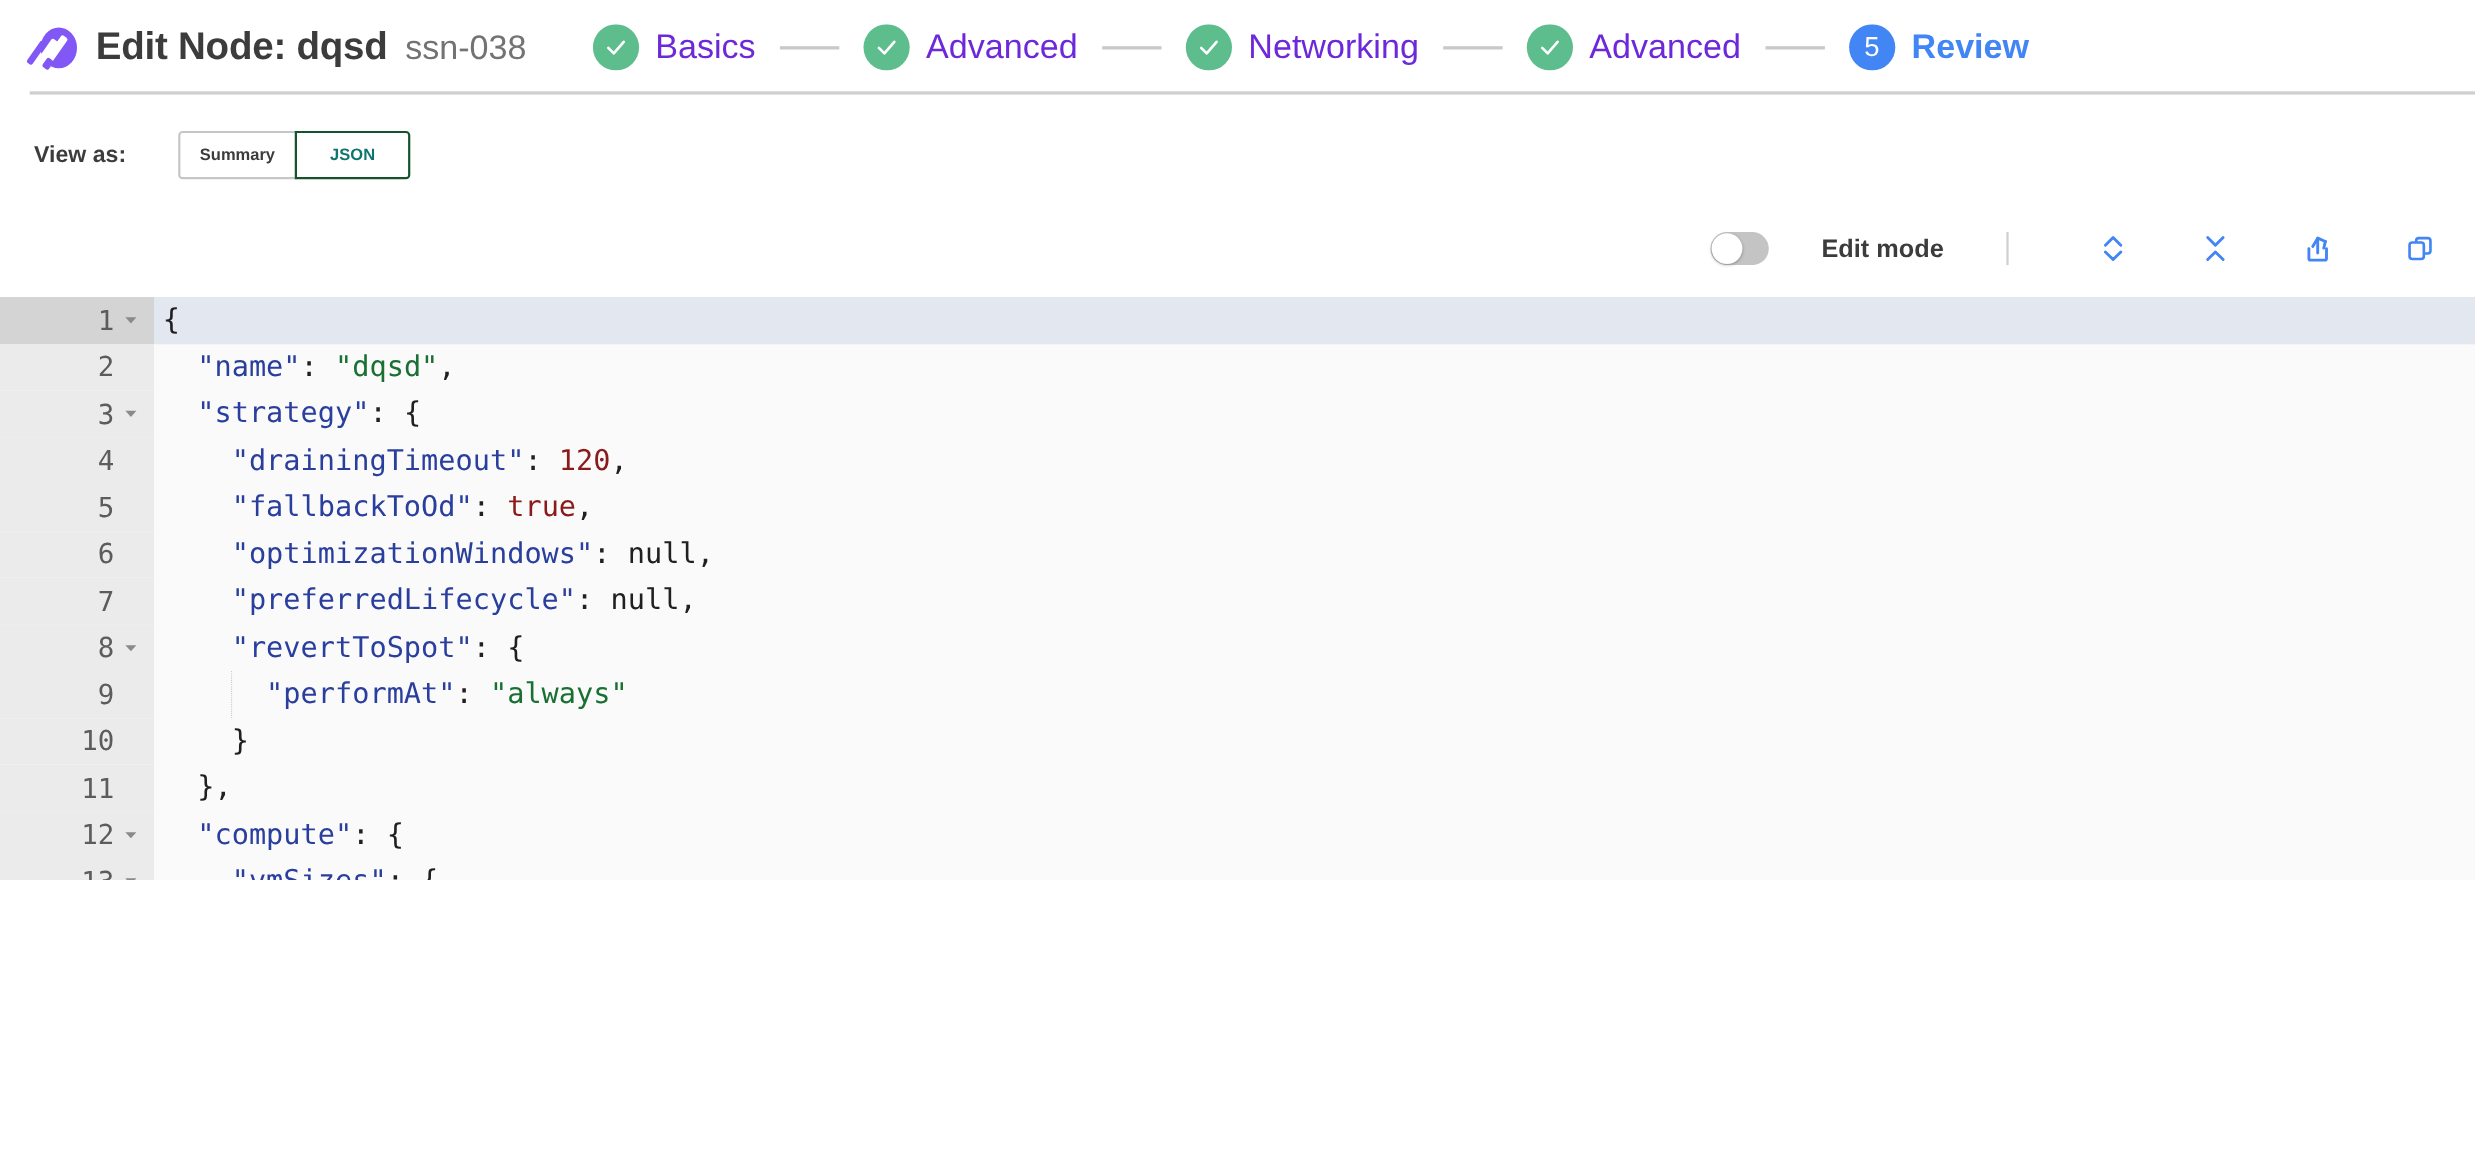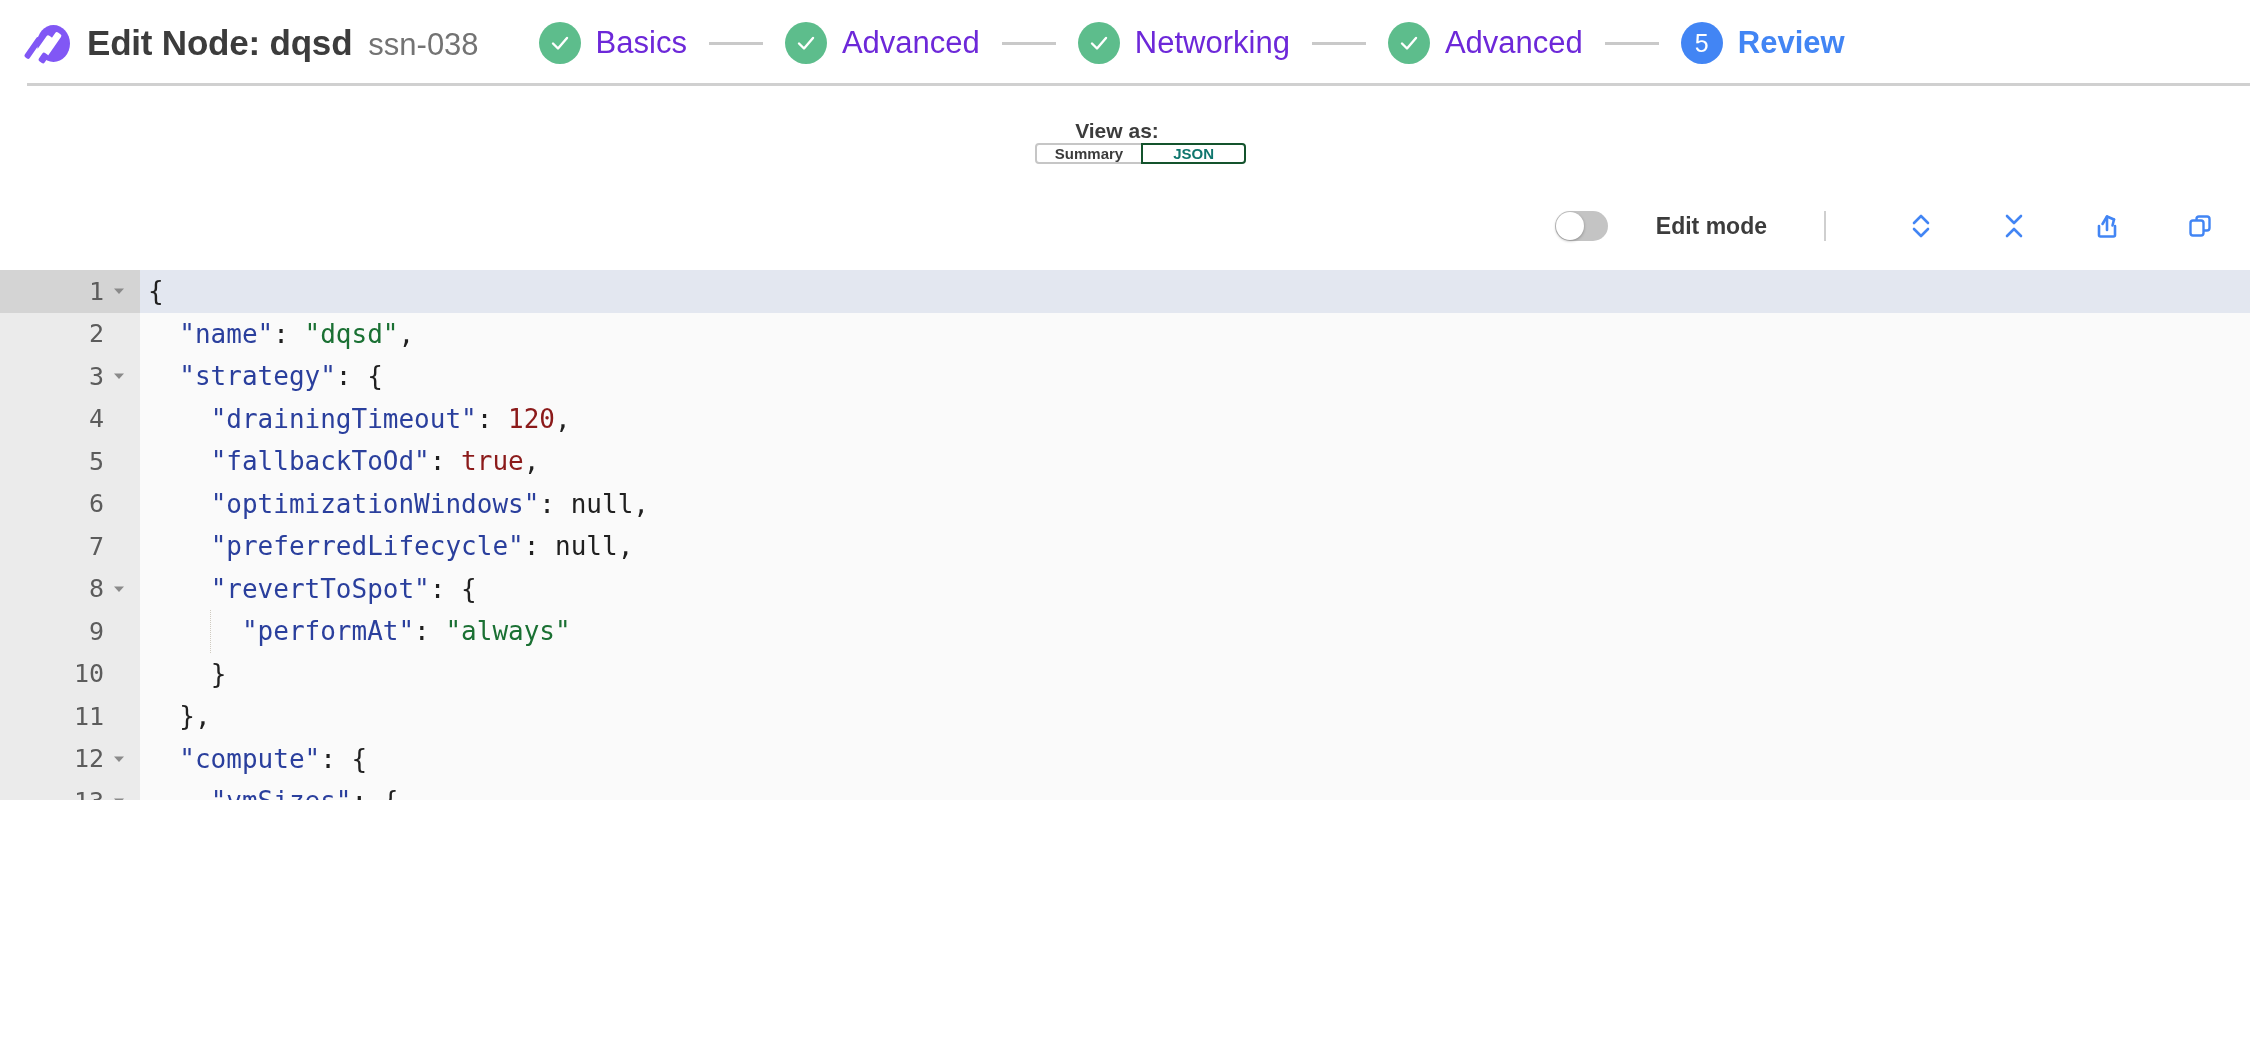--- a/index.html
+++ b/index.html
@@ -126,21 +126,20 @@
     margin: 0 22px;
     flex: 0 0 54px;
   }
 
   
   .viewas-row {
     display: flex;
     align-items: center;
     padding: 33px 0 0 31px;
     height: 76px;
-    flex-direction: column;
   }
   .viewas-label {
     font-size: 21px;
     font-weight: bold;
     color: #3c3c3c;
     margin-right: 47px;
   }
   .segmented {
     display: flex;
     height: 44px;

